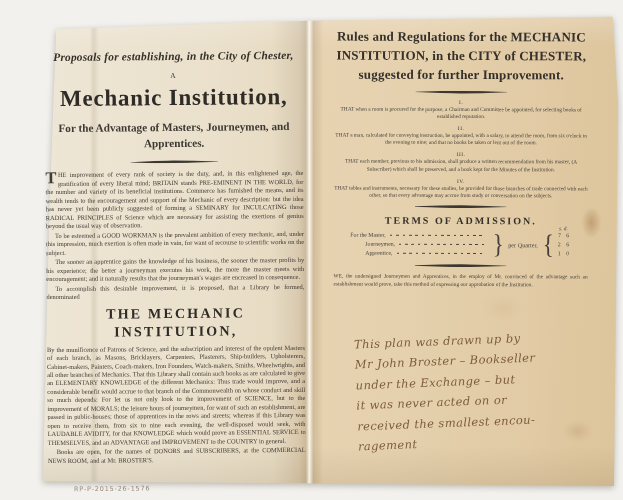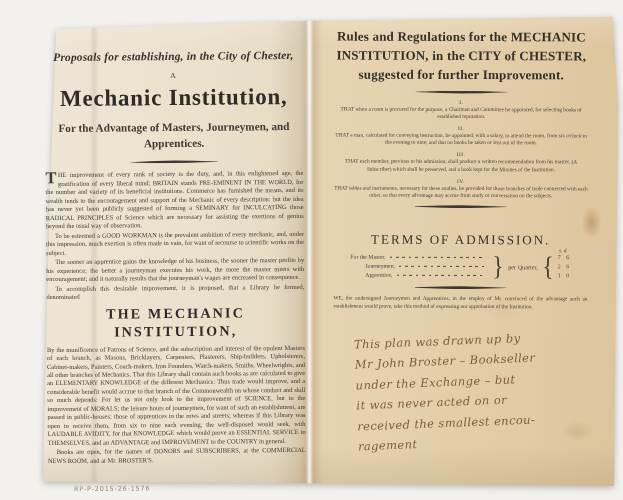--- a/index.html
+++ b/index.html
@@ -49,21 +49,21 @@
   .lp-body p.first::first-letter{float:left;font-size:16.5px;line-height:12px;padding:1px 1.5px 0 0;font-weight:bold;}
   .lp-body p.nodent{text-indent:0;}
   .lp-sechead{font-size:14px;font-weight:bold;letter-spacing:2.2px;text-align:center;margin:4px 0 3px;color:#2f2b26;}
 
   
   .rp{position:absolute;left:330px;top:28px;width:262px;transform:rotate(.2deg);}
   .rp-heading{font-size:13px;font-weight:bold;text-align:center;line-height:1.45;letter-spacing:.2px;color:#35302a;}
   .rp .swell{width:92px;margin-top:6px;}
   .rp-rule-num{font-size:5.4px;text-align:center;margin-top:5px;letter-spacing:.5px;}
   .rp-rule-text{font-size:5.35px;line-height:1.35;text-align:center;margin:1px auto 0;width:254px;color:#45403a;}
-  .rp-terms-title{font-size:13px;font-weight:normal;letter-spacing:2px;text-align:center;margin-top:24px;color:#35302a;}
+  .rp-terms-title{font-size:10px;font-weight:bold;letter-spacing:2px;text-align:center;margin-top:7px;color:#35302a;}
   .terms{display:flex;justify-content:center;align-items:center;margin-top:5px;gap:3px;}
   .terms-labels{width:138px;font-size:5.8px;line-height:1.55;color:#45403a;}
   .terms-row{display:flex;align-items:center;}
   .terms-row .lbl{white-space:nowrap;}
   .terms-row.indent .lbl{padding-left:15px;}
   .terms-row .leader{flex:1;height:1px;margin:0 4px;align-self:center;
     background:repeating-linear-gradient(90deg,#4a4540 0 2.6px,rgba(0,0,0,0) 2.6px 6.4px);}
   .brace{font-size:27px;font-weight:normal;color:#45403a;line-height:27px;transform:scaleX(.85);}
   .terms-per{font-size:6.2px;white-space:nowrap;padding:0 1px;color:#45403a;}
   .terms-values{position:relative;font-size:5.8px;line-height:1.55;color:#45403a;padding-top:0;}

